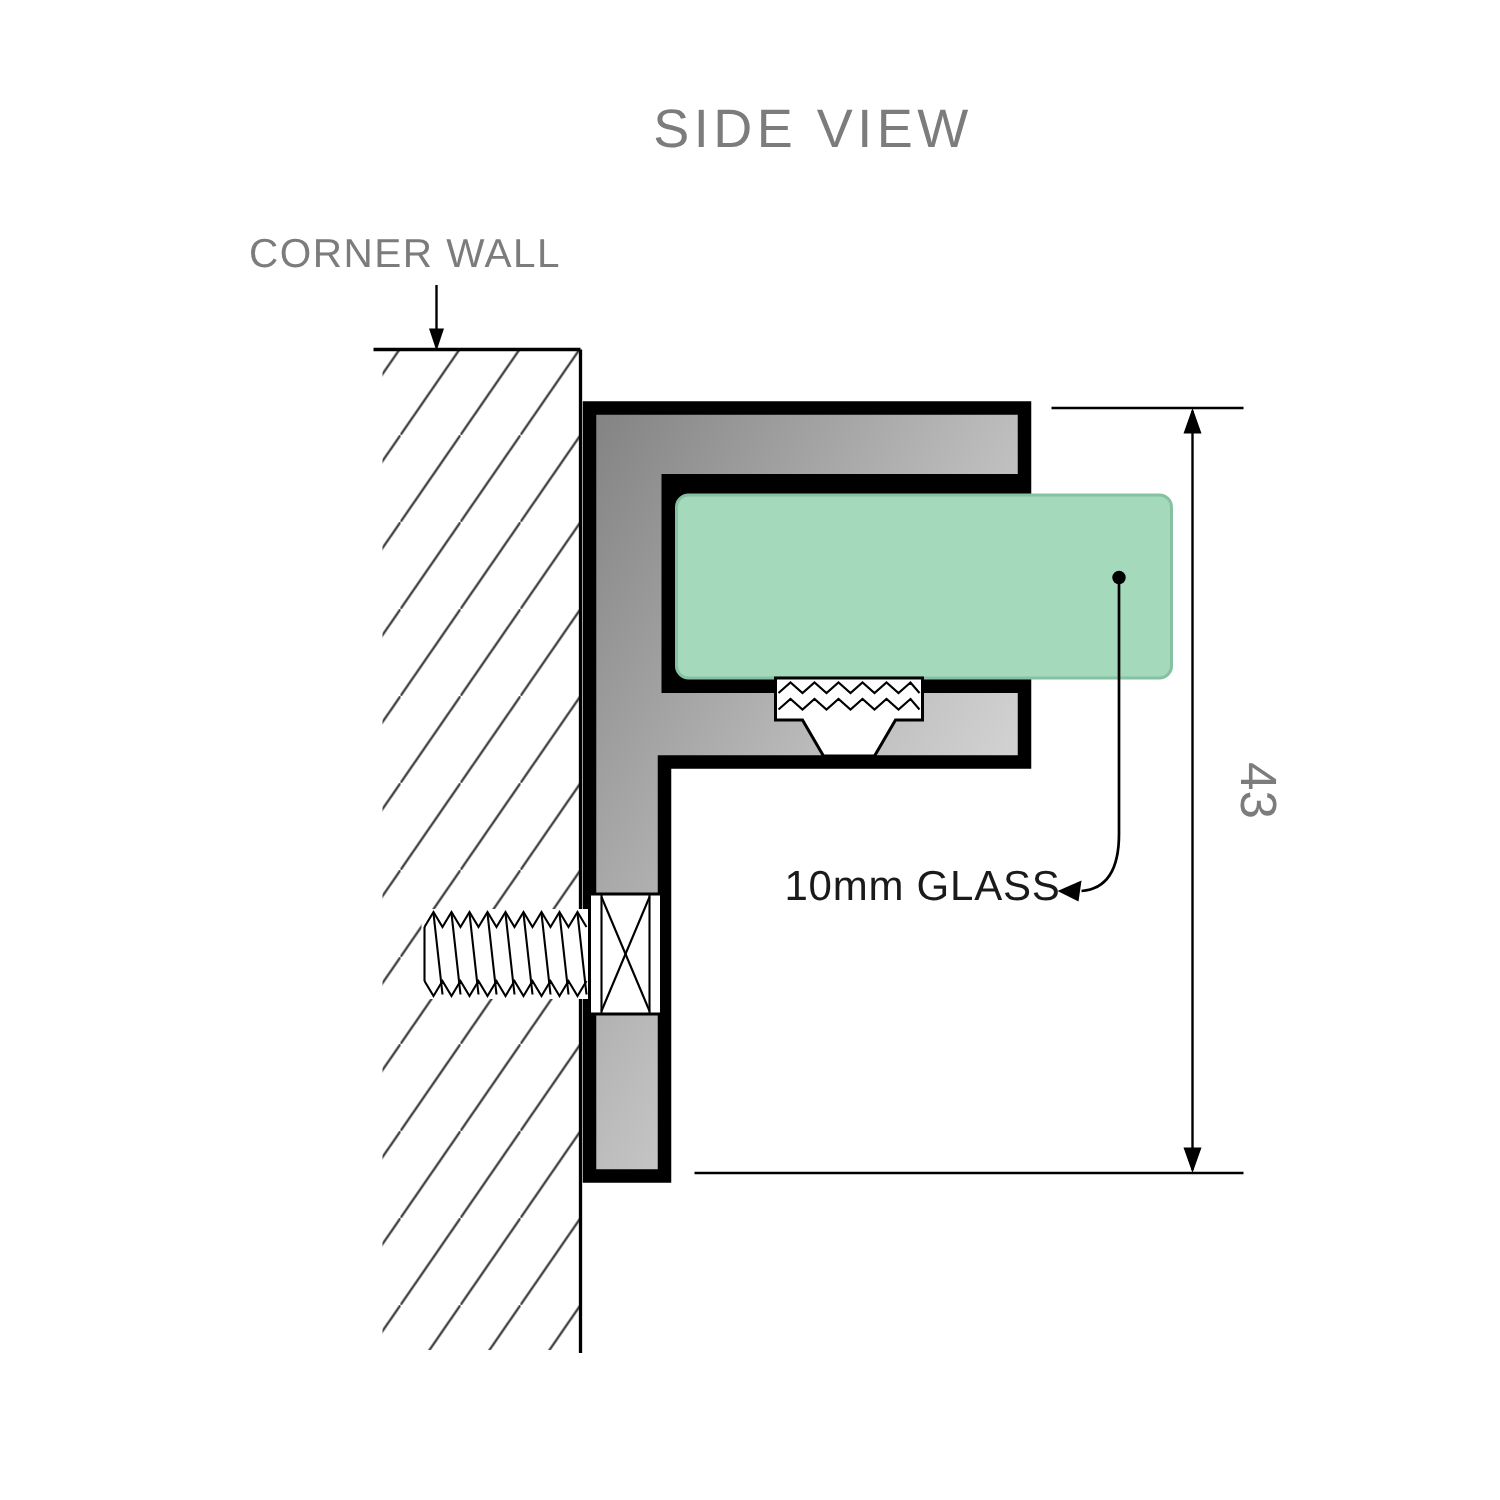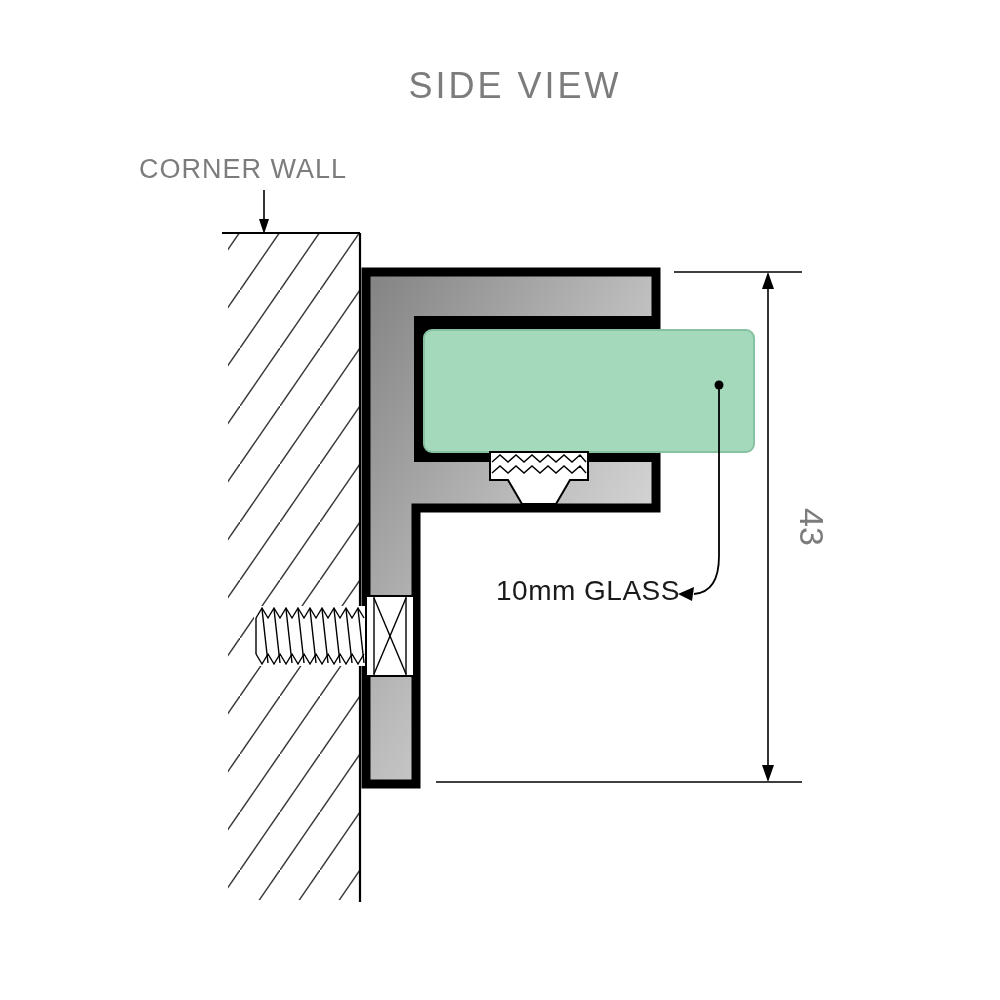--- a/index.html
+++ b/index.html
@@ -7,20 +7,21 @@
     padding: 0;
     background: #ffffff;
     font-family: "Liberation Sans", sans-serif;
   }
   .stage {
     position: relative;
     width: 948px;
     height: 1000px;
     background: #ffffff;
     overflow: hidden;
+    padding-left: 27px;
   }
   svg { display: block; }
 
   .title-text {
     font-size: 36px;
     letter-spacing: 3px;
     fill: #7c7c7c;
   }
   .wall-label-text {
     font-size: 27px;

